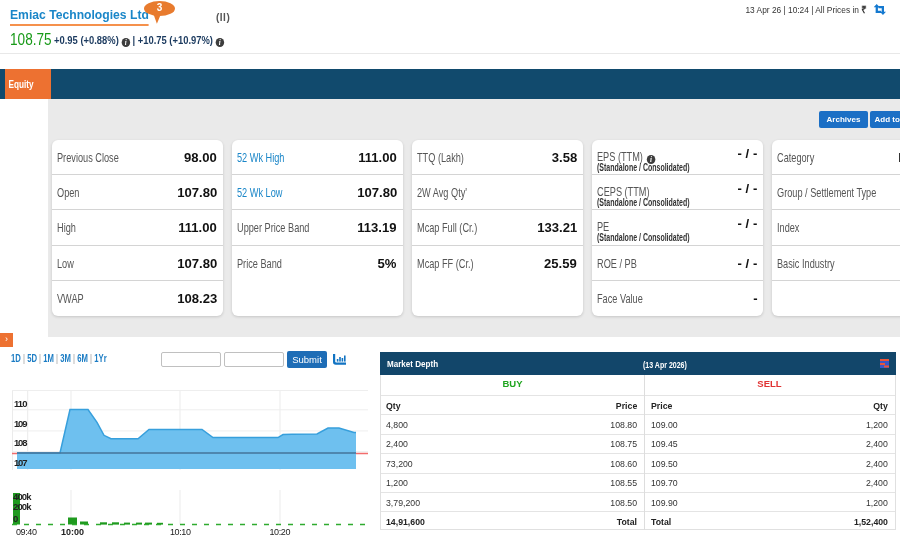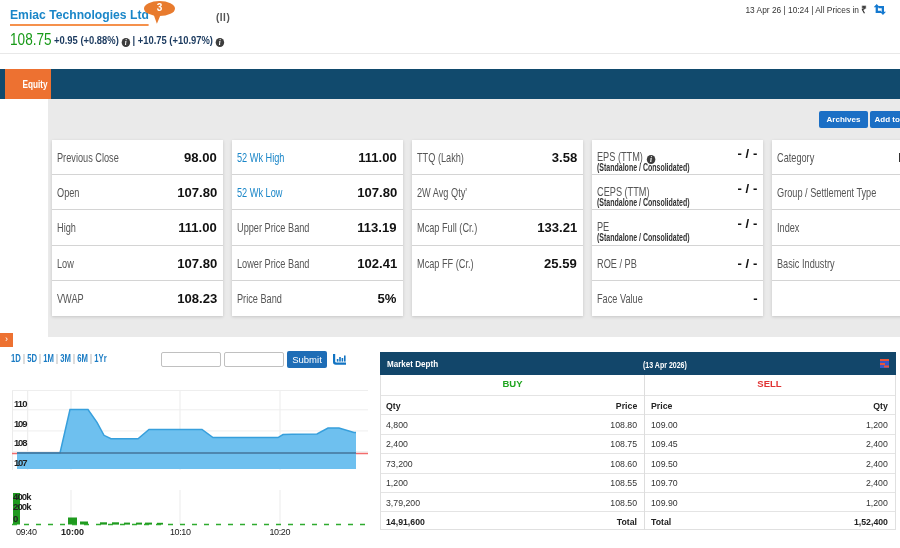--- a/index.html
+++ b/index.html
@@ -13,30 +13,30 @@
 #badgetail { left:148px; top:13px; width:0; height:0; border-left:3px solid transparent; border-right:8px solid #e87b2e; border-bottom:9px solid transparent; transform:rotate(22deg); }
 #suffix { left:176px; top:12px; font-size:10px; font-weight:bold; color:#555; letter-spacing:0.5px;padding-left:40px; }
 #dateline { right:14px; top:1.5px; font-size:8.8px; color:#333; transform:scaleX(0.95); transform-origin:right top; white-space:nowrap; }
 #price { left:10px; top:31px; font-size:16px; color:#189a18; transform:scaleX(0.85); transform-origin:left top; }
 #chg { left:54px; top:35px; font-size:10px; font-weight:bold; color:#1b3a5f; transform:scaleX(0.94); transform-origin:left top; white-space:nowrap; }
 .icirc { display:inline-block; width:9px; height:9px; background:#3d3d3d; border-radius:50%; color:#fff; font-size:7.5px; font-style:italic; font-weight:bold; text-align:center; line-height:9px; vertical-align:-1px; font-family:"Liberation Serif",serif; }
 #hrline { left:0; top:53px; width:900px; height:1px; background:#e8e8e8; }
 
 
 #nav { left:0; top:69px; width:900px; height:30px; background:#114a6d; }
-#eqtab { left:5px; top:0; width:46px; height:30px; background:#ed7131; color:#fff; font-size:10.5px; font-weight:bold; text-align:right; line-height:30px; }
+#eqtab { left:5px; top:0; width:46px; height:30px; background:#ed7131; color:#fff; font-size:10.5px; font-weight:bold; text-align:left; line-height:30px; }
 
 
 #gray { left:0; top:99px; width:900px; height:238px; background:#eaeaea;margin-left:48px; }
 .bluebtn { top:12px; height:17px; background:#1b6fc5; color:#fff; font-size:8px; font-weight:bold; text-align:center; line-height:17px; border-radius:2px; white-space:nowrap; }
 #btn1 { left:771px; width:49px; }
 #btn2 { left:822px; width:74px; }
 
 
-.card { top:41px; width:171px; height:176px; background:#fff; box-shadow:0 1px 3px rgba(0,0,0,0.16); }
+.card { top:41px; width:171px; height:176px; background:#fff; box-shadow:0 1px 3px rgba(0,0,0,0.16);border-radius:6px; }
 .row { position:relative; width:100%; height:35.2px; border-bottom:1px solid #d4d4d4; }
 .row:last-child { border-bottom:0;padding-left:48px; }
 .lbl { position:absolute; left:5px; top:50%; transform:translateY(-50%) scaleX(0.68); transform-origin:left center; font-size:13.5px; color:#555; white-space:nowrap; }
 .val { position:absolute; right:6px; top:50%; transform:translateY(-50%) scaleX(0.97); transform-origin:right center; font-size:13.5px; font-weight:bold; color:#111; white-space:nowrap; }
 .lbl.link { color:#1a86c8; }
 .lbl2 { position:absolute; left:5px; top:9px; transform:scaleX(0.68); transform-origin:left top; font-size:13.5px; color:#555; white-space:nowrap; }
 .sub { position:absolute; left:5px; top:22px; transform:scaleX(0.7); transform-origin:left top; font-size:10px; font-weight:bold; color:#333; white-space:nowrap; }
 .val2 { position:absolute; right:6px; top:6px; transform:scaleX(0.97); transform-origin:right top; font-size:13.5px; font-weight:bold; color:#111; white-space:nowrap; }
 
 
@@ -116,24 +116,20 @@
         <span class="lbl link">52 Wk High</span>
         <span class="val">111.00</span>
       </div>
     <div class="row">
         <span class="lbl link">52 Wk Low</span>
         <span class="val">107.80</span>
       </div>
     <div class="row">
         <span class="lbl">Upper Price Band</span>
         <span class="val">113.19</span>
-      </div>
-    <div class="row">
-        <span class="lbl">Lower Price Band</span>
-        <span class="val">102.41</span>
       </div>
     <div class="row">
         <span class="lbl">Price Band</span>
         <span class="val">5%</span>
       </div>
   </div>
   <div class="abs card" style="left:364px">
     <div class="row">
         <span class="lbl">TTQ (Lakh)</span>
         <span class="val">3.58</span>

